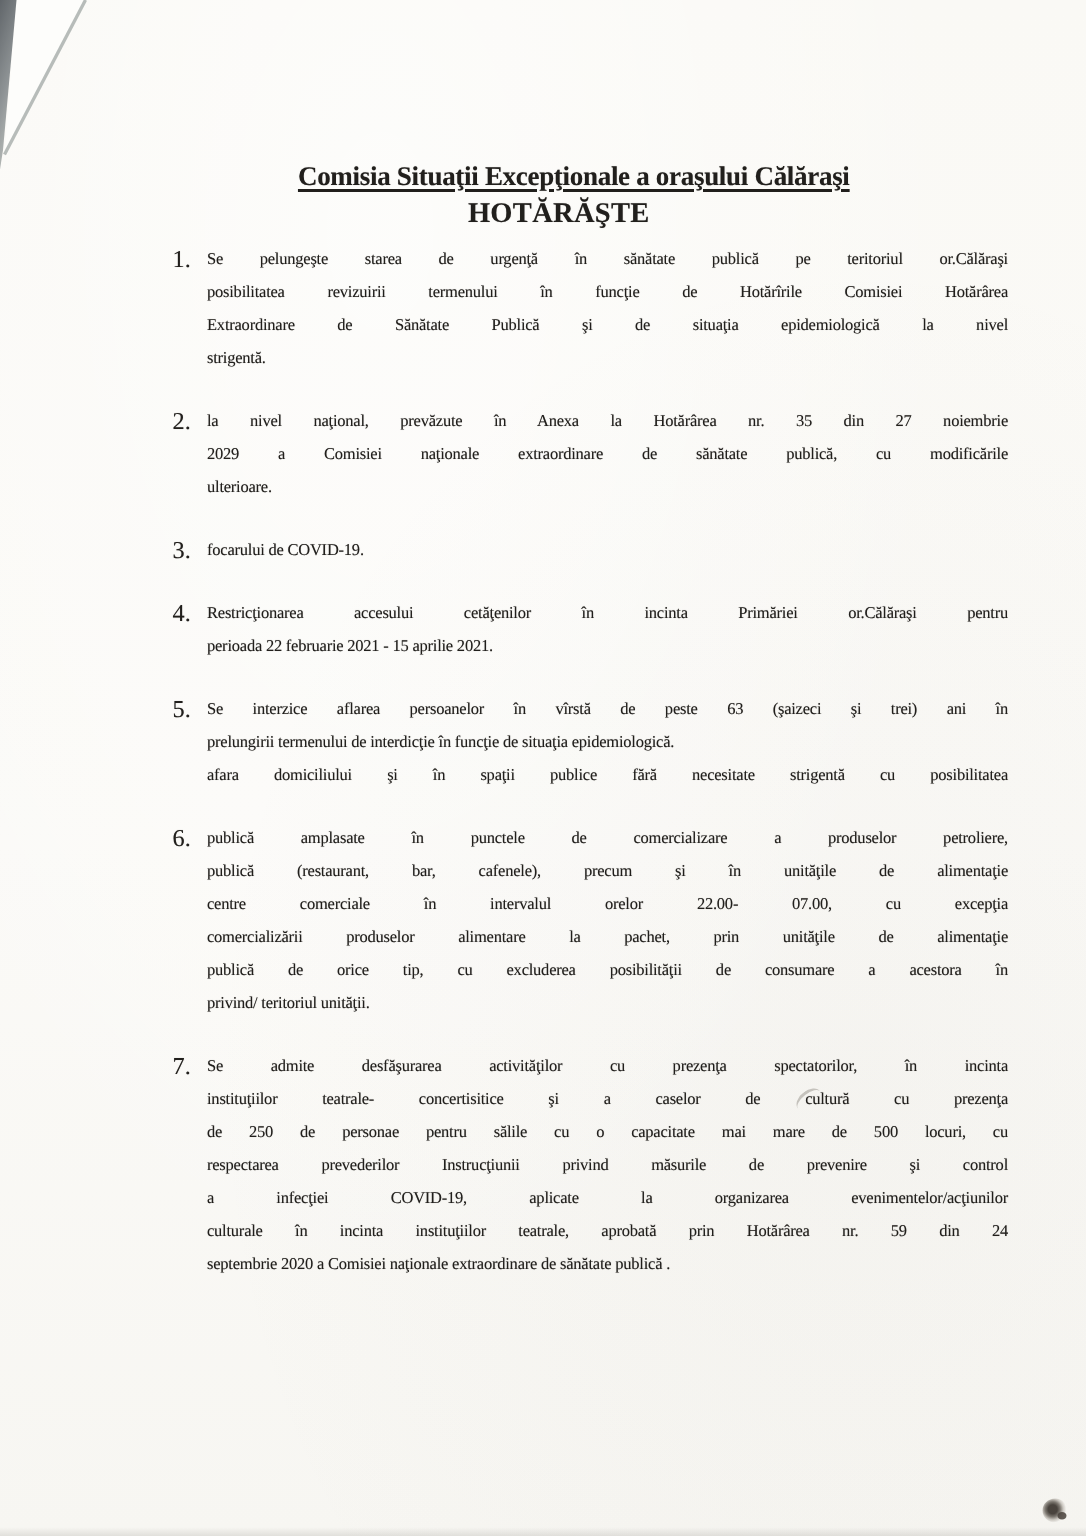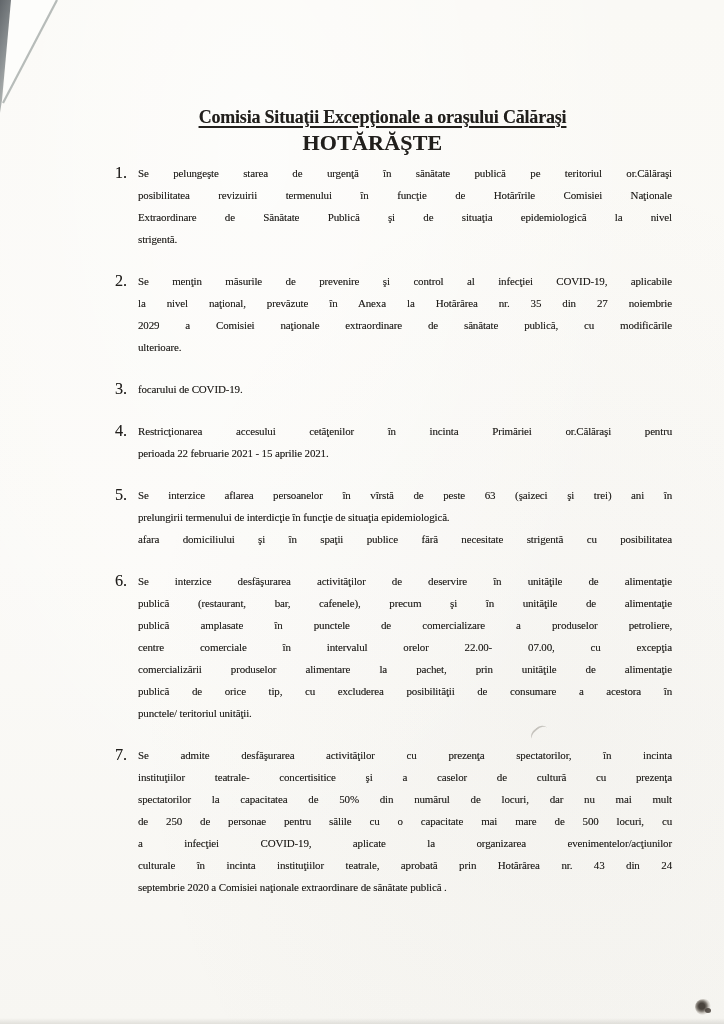--- a/index.html
+++ b/index.html
@@ -17,21 +17,21 @@
     content:""; position:absolute; left:0; right:0; bottom:0; height:6px;
     background:linear-gradient(to bottom, rgba(110,108,100,0), rgba(110,108,100,0.16));
   }
   .content {
     position:absolute; left:115px; top:104px; width:557px;
     text-shadow:0 0 0.5px rgba(33,31,28,0.45);
   }
   .doc-header { text-align:center; transform:translateX(-11px); }
   .doc-title { font-size:18px; font-weight:bold; line-height:26px; letter-spacing:-0.2px; margin:0; }
   .doc-title .u { text-decoration:underline; text-underline-offset:3px; text-decoration-thickness:1.6px; }
-  .doc-subtitle { font-size:22px; font-weight:bold; line-height:25px; letter-spacing:0.2px; margin:0; position:relative; left:-10px; }
+  .doc-subtitle { font-size:19px; font-weight:bold; line-height:25px; letter-spacing:0.2px; margin:0; position:relative; left:-10px; }
   .items { margin-top:7px; }
   .item { display:flex; margin-top:20px; }
   .item:first-child { margin-top:0; }
   .num { flex:none; width:23px; font-size:16.2px; line-height:22px; }
   .lines { flex:1; min-width:0; }
   .ln {
     font-size:11px; line-height:22px; letter-spacing:-0.15px;
     text-align:justify; text-align-last:left; hyphens:none;
   }
   .ln.j { text-align-last:justify; }
@@ -76,30 +76,29 @@
       <div class="doc-title"><span class="u">Comisia Situaţii Excepţionale a oraşului Călăraşi</span></div>
       <div class="doc-subtitle">HOTĂRĂŞTE</div>
     </div>
 
     <div class="items">
 
       <div class="item">
         <div class="num">1.</div>
         <div class="lines">
           <div class="ln j">Se pelungeşte starea de urgenţă în sănătate publică pe teritoriul or.Călăraşi</div>
-          <div class="ln j">posibilitatea revizuirii termenului în funcţie de Hotărîrile Comisiei Naţionale</div>
+          <div class="ln j">posibilitatea revizuirii termenului în funcţie de Hotărîrile Comisiei Hotărârea</div>
           <div class="ln j">Extraordinare de Sănătate Publică şi de situaţia epidemiologică la nivel</div>
           <div class="ln">strigentă.</div>
         </div>
       </div>
 
       <div class="item">
         <div class="num">2.</div>
         <div class="lines">
-          <div class="ln j">Se menţin măsurile de prevenire şi control al infecţiei COVID-19, aplicabile</div>
           <div class="ln j">la nivel naţional, prevăzute în Anexa la Hotărârea nr. 35 din 27 noiembrie</div>
           <div class="ln j">2029 a Comisiei naţionale extraordinare de sănătate publică, cu modificările</div>
           <div class="ln">ulterioare.</div>
         </div>
       </div>
 
       <div class="item">
         <div class="num">3.</div>
         <div class="lines">
           <div class="ln">focarului de COVID-19.</div>
@@ -119,39 +118,38 @@
         <div class="lines">
           <div class="ln j">Se interzice aflarea persoanelor în vîrstă de peste 63 (şaizeci şi trei) ani în</div>
           <div class="ln">prelungirii termenului de interdicţie în funcţie de situaţia epidemiologică.</div>
           <div class="ln j">afara domiciliului şi în spaţii publice fără necesitate strigentă cu posibilitatea</div>
         </div>
       </div>
 
       <div class="item">
         <div class="num">6.</div>
         <div class="lines">
-          <div class="ln j">Se interzice desfăşurarea activităţilor de deservire în unităţile de alimentaţie</div>
+          <div class="ln j">publică amplasate în punctele de comercializare a produselor petroliere,</div>
           <div class="ln j">publică (restaurant, bar, cafenele), precum şi în unităţile de alimentaţie</div>
-          <div class="ln j">publică amplasate în punctele de comercializare a produselor petroliere,</div>
           <div class="ln j">centre comerciale în intervalul orelor 22.00- 07.00, cu excepţia</div>
           <div class="ln j">comercializării produselor alimentare la pachet, prin unităţile de alimentaţie</div>
           <div class="ln j">publică de orice tip, cu excluderea posibilităţii de consumare a acestora în</div>
-          <div class="ln">punctele/ teritoriul unităţii.</div>
+          <div class="ln">privind/ teritoriul unităţii.</div>
         </div>
       </div>
 
       <div class="item">
         <div class="num">7.</div>
         <div class="lines">
           <div class="ln j">Se admite desfăşurarea activităţilor cu prezenţa spectatorilor, în incinta</div>
           <div class="ln j">instituţiilor teatrale- concertisitice şi a caselor de cultură cu prezenţa</div>
-          <div class="ln j">spectatorilor la capacitatea de 50% din numărul de locuri, dar nu mai mult</div>
           <div class="ln j">de 250 de personae pentru sălile cu o capacitate mai mare de 500 locuri, cu</div>
+          <div class="ln j">respectarea prevederilor Instrucţiunii privind măsurile de prevenire şi control</div>
           <div class="ln j">a infecţiei COVID-19, aplicate la organizarea evenimentelor/acţiunilor</div>
-          <div class="ln j">culturale în incinta instituţiilor teatrale, aprobată prin Hotărârea nr. 43 din 24</div>
+          <div class="ln j">culturale în incinta instituţiilor teatrale, aprobată prin Hotărârea nr. 59 din 24</div>
           <div class="ln">septembrie 2020 a Comisiei naţionale extraordinare de sănătate publică .</div>
         </div>
       </div>
 
     </div>
   </div>
 
   <div class="pencil-smudge"></div>
   <div class="ink-speck"></div>
 </div>

